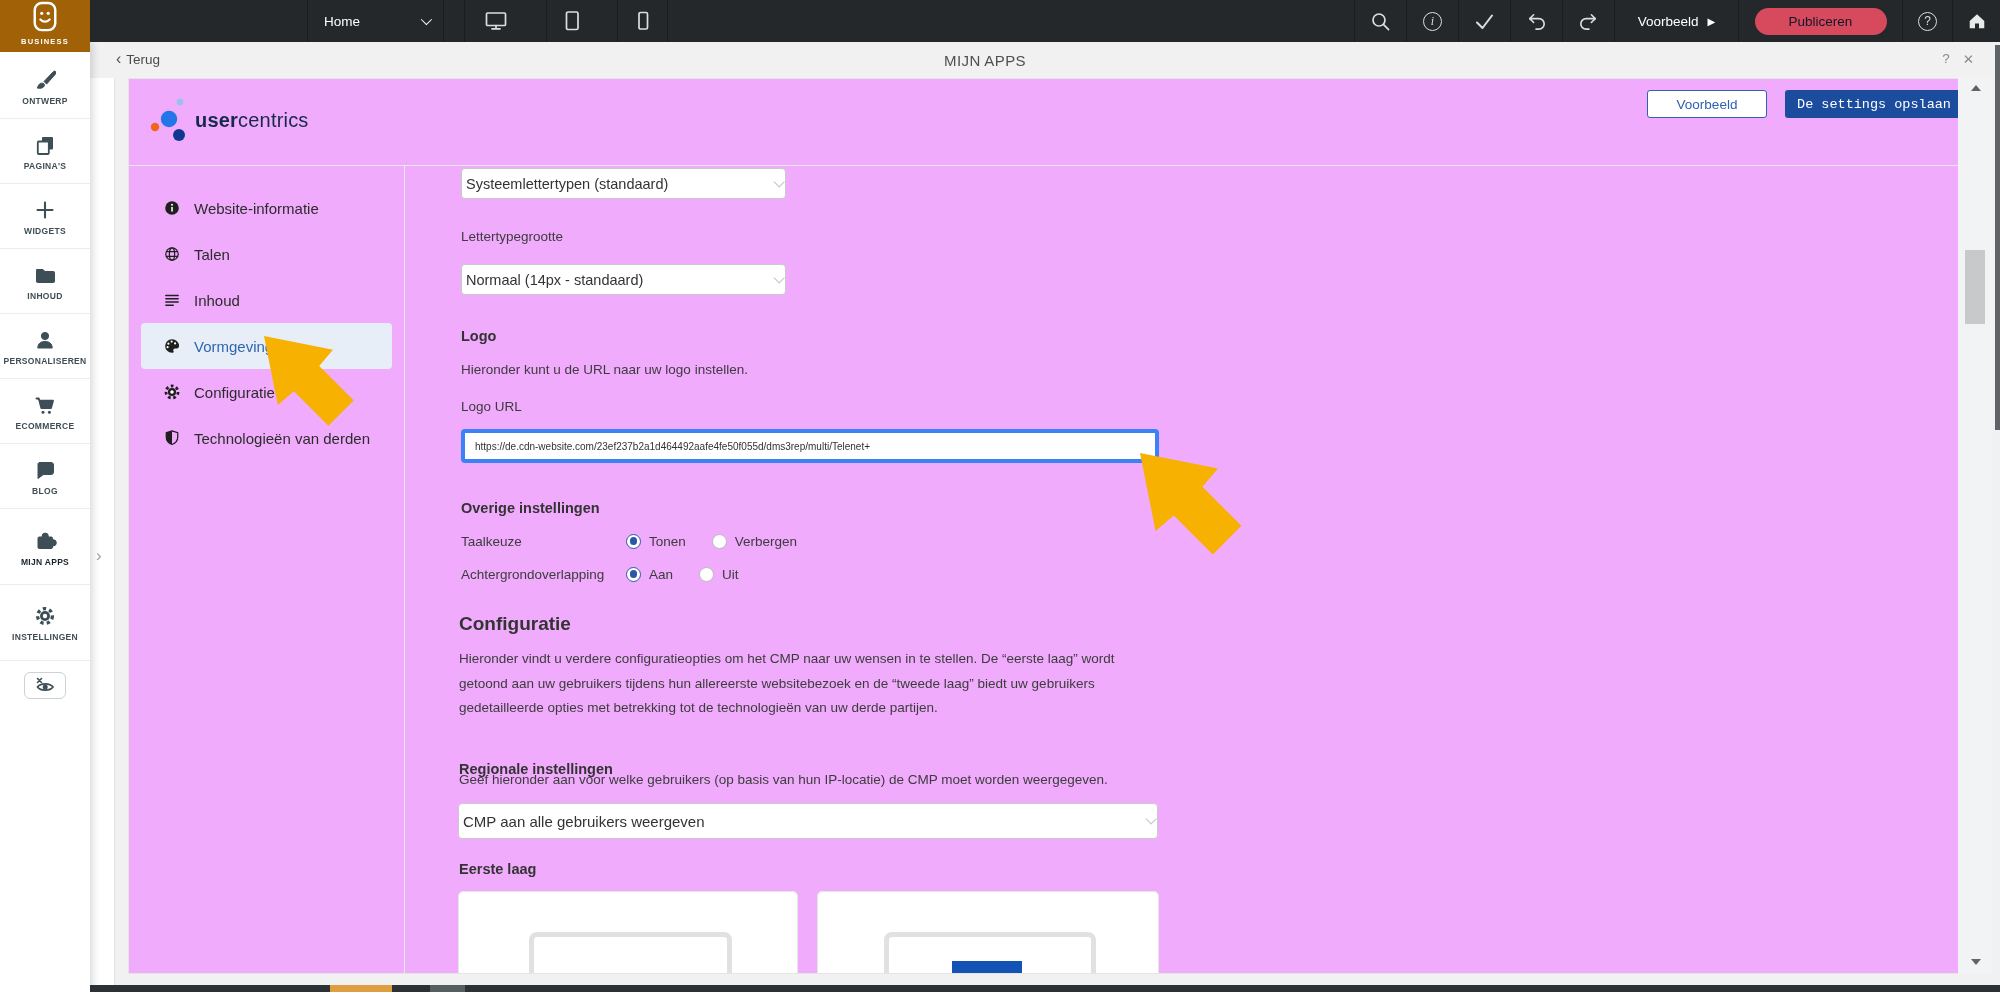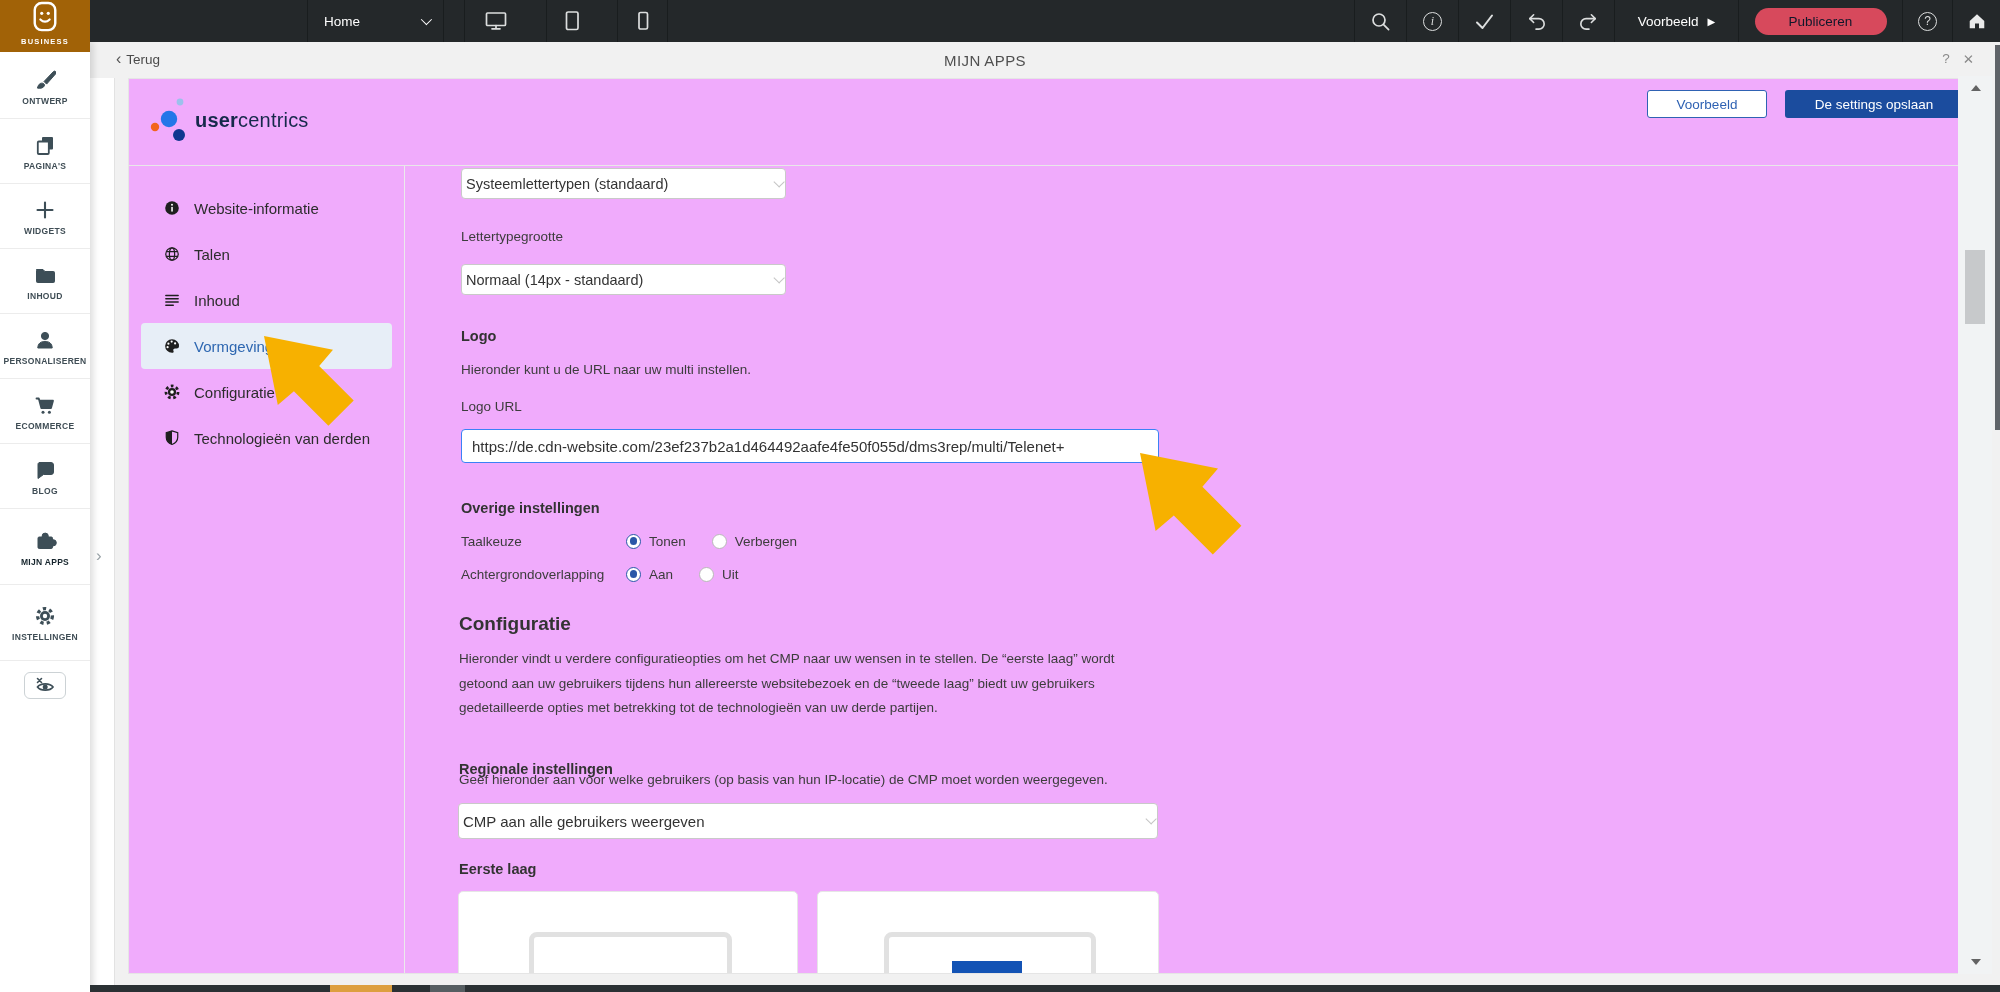--- a/index.html
+++ b/index.html
@@ -59,40 +59,40 @@
   
   .card { position:absolute; left:128px; top:78px; width:1838px; height:896px; background:#f0abfc;
     border:1px solid #e5e5e5; overflow:hidden; z-index:12; }
   .uc-logo { position:absolute; left:20px; top:17px; display:flex; align-items:center; gap:6px; }
   .uc-text { font-size:20px; color:#16294b; letter-spacing:.2px; }
   .uc-text b { font-weight:700; }
   .btn-outline { position:absolute; left:1518px; top:11px; width:120px; height:28px; border:1px solid #2f62b3;
     border-radius:3px; background:#fff; color:#2f62b3; font-size:13.5px;
     display:flex; align-items:center; justify-content:center; }
   .btn-solid { position:absolute; left:1656px; top:11px; width:178px; height:28px; background:#1b4c9e;
-    border-radius:3px; color:#fff; font-size:13.5px; display:flex; align-items:center; justify-content:center; }
+    border-radius:3px; color:#fff; font-size:13.5px; display:flex; align-items:center; justify-content:center;font-family:Liberation Mono, monospace; }
   .card-divider { position:absolute; left:0; top:86px; width:100%; border-top:1px solid #e8e8e8; }
 
   
   .app-nav { position:absolute; left:0; top:87px; width:276px; bottom:0; border-right:1px solid #ebebeb; padding-top:19px; }
   .nav-item { height:46px; display:flex; align-items:center; gap:13px; padding-left:34px;
     font-size:15px; color:#2c2c2c; }
   .nav-item.active { background:#e7eef7; border-radius:4px; margin:0 12px; padding-left:22px; color:#2e67b1; }
   svg.nvi { flex:0 0 auto; }
 
   
   .fc { position:absolute; font-size:13.5px; color:#3c3c3c; }
   .dd { position:absolute; border:1px solid #c9c9c9; border-radius:4px; background:#fff;
     display:flex; align-items:center; padding:0 4px; font-size:14.5px; color:#333; }
   .dd .caret { margin-left:auto; width:8px; height:8px; border-right:1.5px solid #c4c4c4;
     border-bottom:1.5px solid #c4c4c4; transform:rotate(45deg) translateY(-3px); }
   .h-sec { font-weight:700; font-size:14.5px; color:#333; }
   .h2 { font-weight:600; font-size:19px; color:#333; }
-  .url-input { position:absolute; left:332px; top:350px; width:698px; height:34px; border:1px solid #3b82f6;
-    border-radius:4px; padding:0 10px; font-size:15px; color:#333;
+  .url-input { position:absolute; left:332px; top:350px; width:698px; height:34px; border:4px solid #3b82f6;
+    border-radius:4px; padding:0 10px; font-size:10px; color:#333;
     font-family:"Liberation Sans","DejaVu Sans",sans-serif; white-space:nowrap; overflow:hidden; }
   .radio-row { position:absolute; height:20px; display:flex; align-items:center; }
   .radio { width:15px; height:15px; border-radius:50%; border:1.6px solid #2a57a8; position:relative; background:#fff; }
   .radio.on::after { content:""; position:absolute; inset:2.6px; background:#2a57a8; border-radius:50%; }
   .radio.off { border-color:#b9b9b9; }
   .r-lbl { font-size:13.5px; color:#3c3c3c; margin-left:8px; }
   .prev-card { position:absolute; top:812px; height:220px; border:1px solid #e6e6e6; border-radius:5px; background:#fff; }
   .prev-inner { position:absolute; border:5px solid #e1e1e1; border-radius:8px; background:#fff; }
   .prev-blue { position:absolute; background:#1353b5; }
 
@@ -351,21 +351,21 @@
     <span class="caret"></span>
   </div>
 
   <div class="fc" style="left:332px; top:150px;">Lettertypegrootte</div>
   <div class="dd" style="left:332px; top:185px; width:325px; height:31px;">
     <span>Normaal (14px - standaard)</span>
     <span class="caret"></span>
   </div>
 
   <div class="fc h-sec" style="left:332px; top:249px;">Logo</div>
-  <div class="fc" style="left:332px; top:283px;">Hieronder kunt u de URL naar uw multi instellen.</div>
+  <div class="fc" style="left:332px; top:283px;">Hieronder kunt u de URL naar uw logo instellen.</div>
   <div class="fc" style="left:332px; top:320px;">Logo URL</div>
   <input class="url-input" value="https://de.cdn-website.com/23ef237b2a1d464492aafe4fe50f055d/dms3rep/multi/Telenet+" style="">
 
   <div class="fc h-sec" style="left:332px; top:421px;">Overige instellingen</div>
 
   <div class="radio-row" style="left:332px; top:452px; width:420px;">
     <span class="fc" style="position:static;">Taalkeuze</span>
   </div>
   <div class="radio-row" style="left:497px; top:452px;">
     <span class="radio on"></span>

